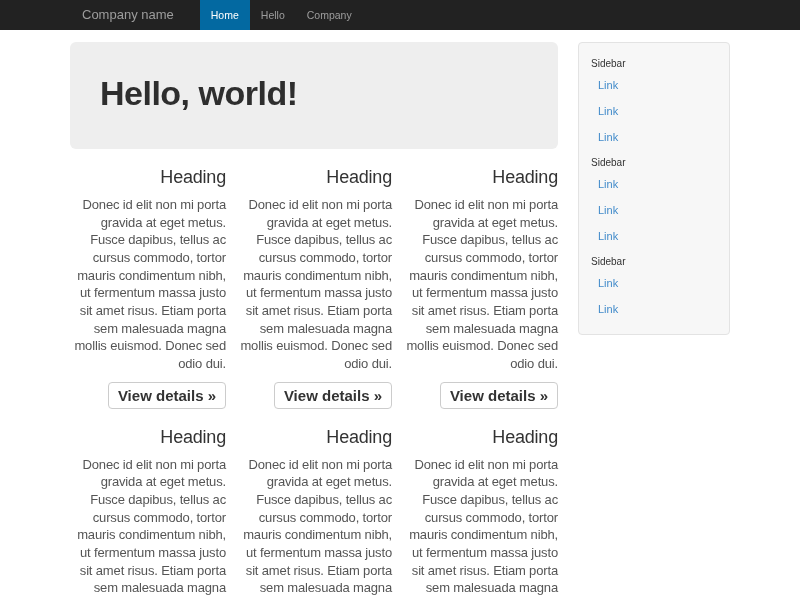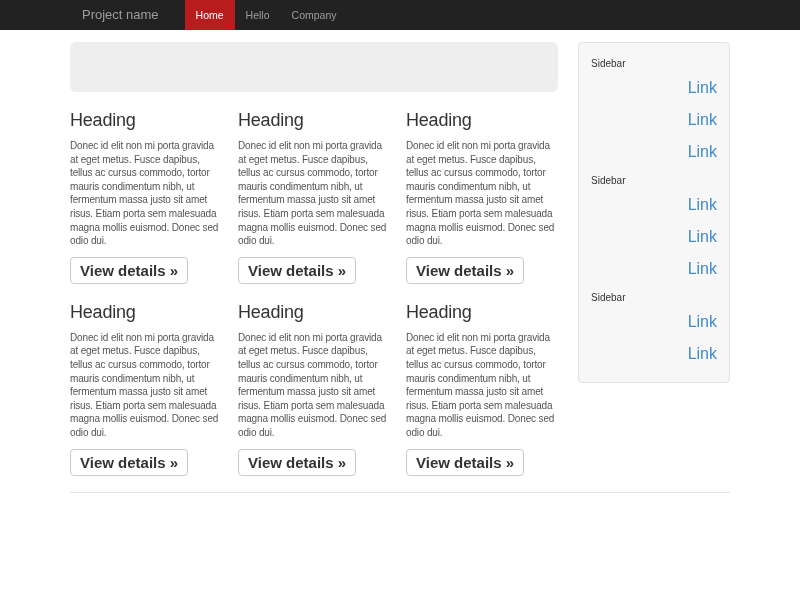--- a/index.html
+++ b/index.html
@@ -38,21 +38,21 @@
   .nav-item {
     color: #9d9d9d;
     font-size: 10.5px;
     line-height: 30px;
     padding: 0 11px;
     cursor: pointer;
     white-space: nowrap;
   }
   .nav-item.active {
     color: #ffffff;
-    background: #b91c1c;
+    background: #0369a1;
   }
 
   
   .container { width: 660px; margin: 0 auto; }
   .row-outer { display: flex; align-items: flex-start; }
   .main-col { width: 488px; }
 
   
   .jumbotron {
     margin-top: 12px;
@@ -85,40 +85,39 @@
     border-radius: 4px;
     padding: 8px 0 12px;
   }
   .sidebar-heading {
     font-size: 10px;
     color: #333;
     padding: 7px 12px 3px;
   }
   .sidebar-link {
     display: block;
-    font-size: 16px;
+    font-size: 11px;
     color: #428bca;
     text-decoration: none;
     padding: 7px 12px 7px 19px;
     cursor: pointer;
-    text-align: right;
-  }
-
-  
-  .cards-row { display: flex; gap: 16px; margin-top: 6px; }
+  }
+
+  
+  .cards-row { display: flex; gap: 10px; margin-top: 6px; text-align: right; }
   .card { width: 156px; }
   .card h2 {
     font-size: 18px;
     font-weight: 400;
     color: #333;
     margin: 12px 0 8px;
     letter-spacing: -0.2px;
   }
   .card p {
-    font-size: 10px;
+    font-size: 13px;
     letter-spacing: -0.15px;
     line-height: 1.36;
     color: #555;
     margin: 0 0 9px;
   }
   .btn {
     display: inline-block;
     background: #ffffff;
     border: 1px solid #cccccc;
     border-radius: 4px;
@@ -140,35 +139,36 @@
     font-size: 10px;
     color: #666;
     margin: 12px 0 40px;
   }
 </style>
 </head>
 <body>
 
 <div class="navbar">
   <div class="navbar-inner">
-    <div class="brand">Project name</div>
+    <div class="brand">Company name</div>
     <div class="nav">
       <div class="nav-item active">Home</div>
       <div class="nav-item">Hello</div>
       <div class="nav-item">Company</div>
     </div>
   </div>
 </div>
 
 <div class="container">
   <div class="row-outer">
 
     <div class="main-col">
 
       <div class="jumbotron">
+        <h1>Hello, world!</h1>
       </div>
 
       <div class="cards-row">
         <div class="card">
           <h2>Heading</h2>
           <p>Donec id elit non mi porta gravida at eget metus. Fusce dapibus, tellus ac cursus commodo, tortor mauris condimentum nibh, ut fermentum massa justo sit amet risus. Etiam porta sem malesuada magna mollis euismod. Donec sed odio dui.</p>
           <span class="btn">View details »</span>
         </div>
         <div class="card">
           <h2>Heading</h2>

